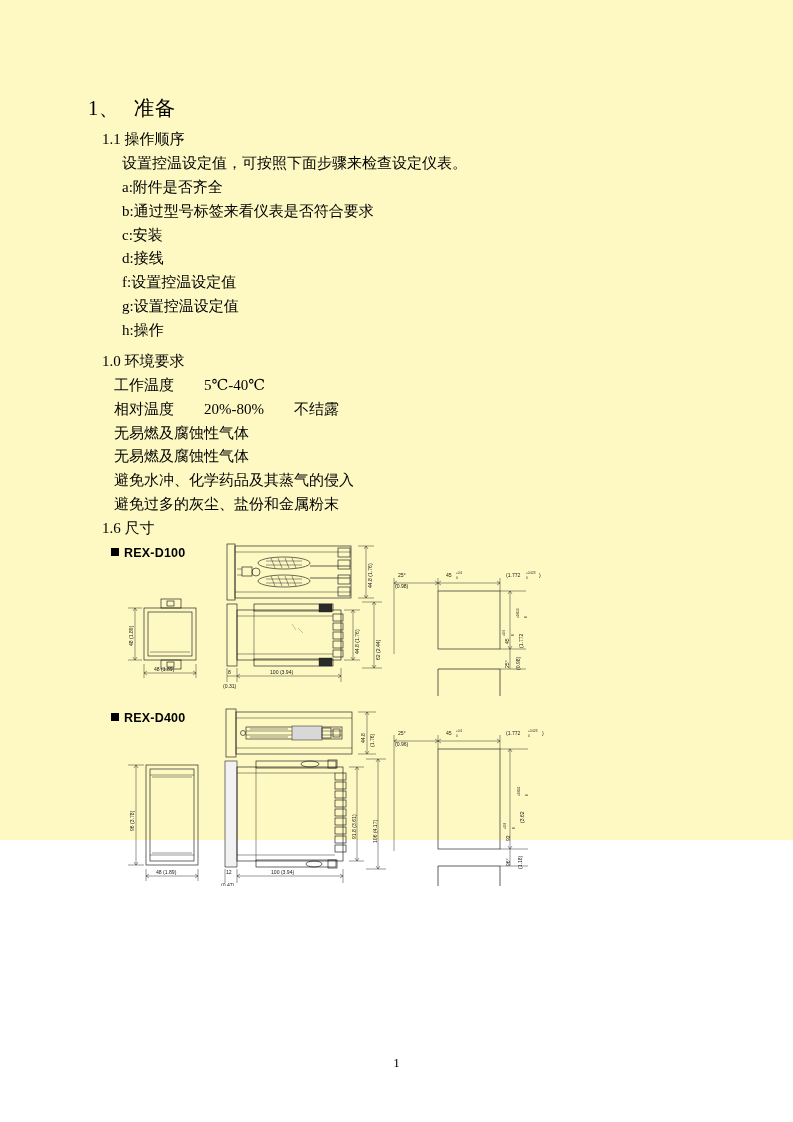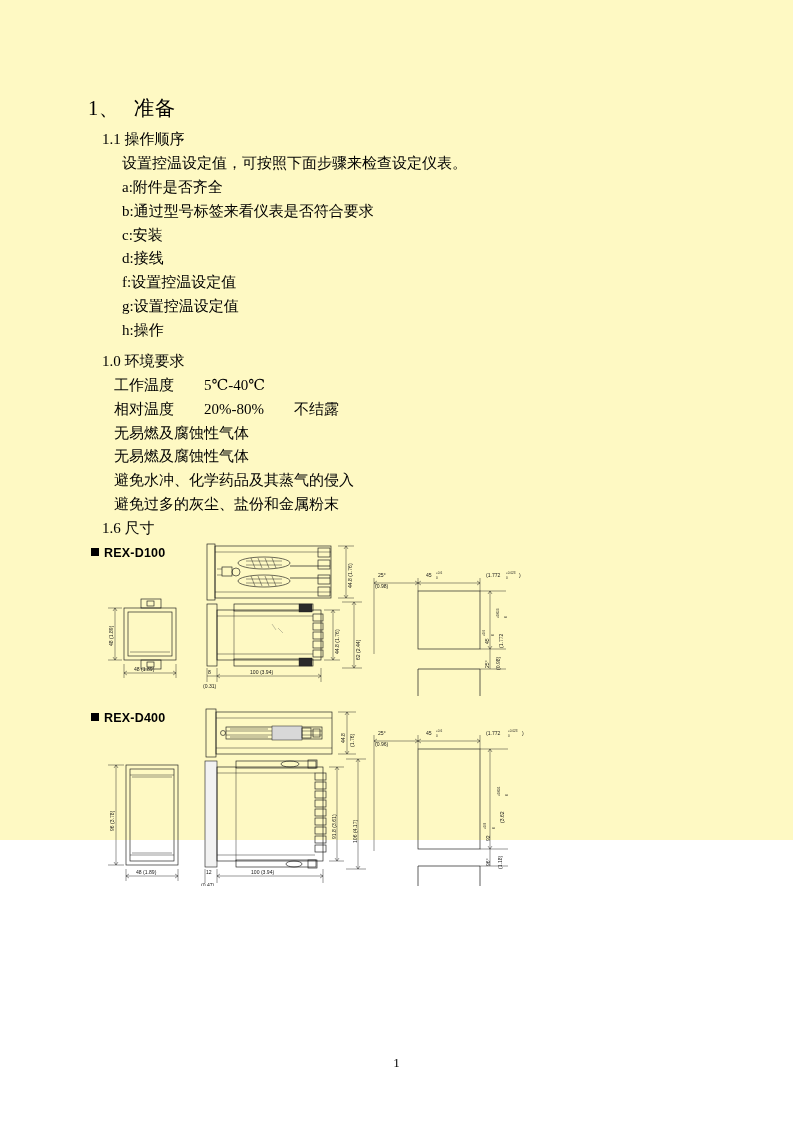--- a/index.html
+++ b/index.html
@@ -55,21 +55,21 @@
     margin: 0 0 1px 0;
     padding-left: 26px;
     line-height: 1.52;
   }
   .gap-sec { height: 7px; }
   .wide-sp-lg { display: inline-block; width: 30px; }
 
   
   .drawings {
     position: absolute;
-    left: 86px;
+    left: 106px;
     top: 536px;
     width: 610px;
     height: 360px;
   }
   .dwg-block { position: absolute; left: 0; width: 610px; }
   .dwg-block.d100 { top: 0; height: 160px; }
   .dwg-block.d400 { top: 165px; height: 185px; text-decoration: underline; }
 
   .model-label {
     position: absolute;

